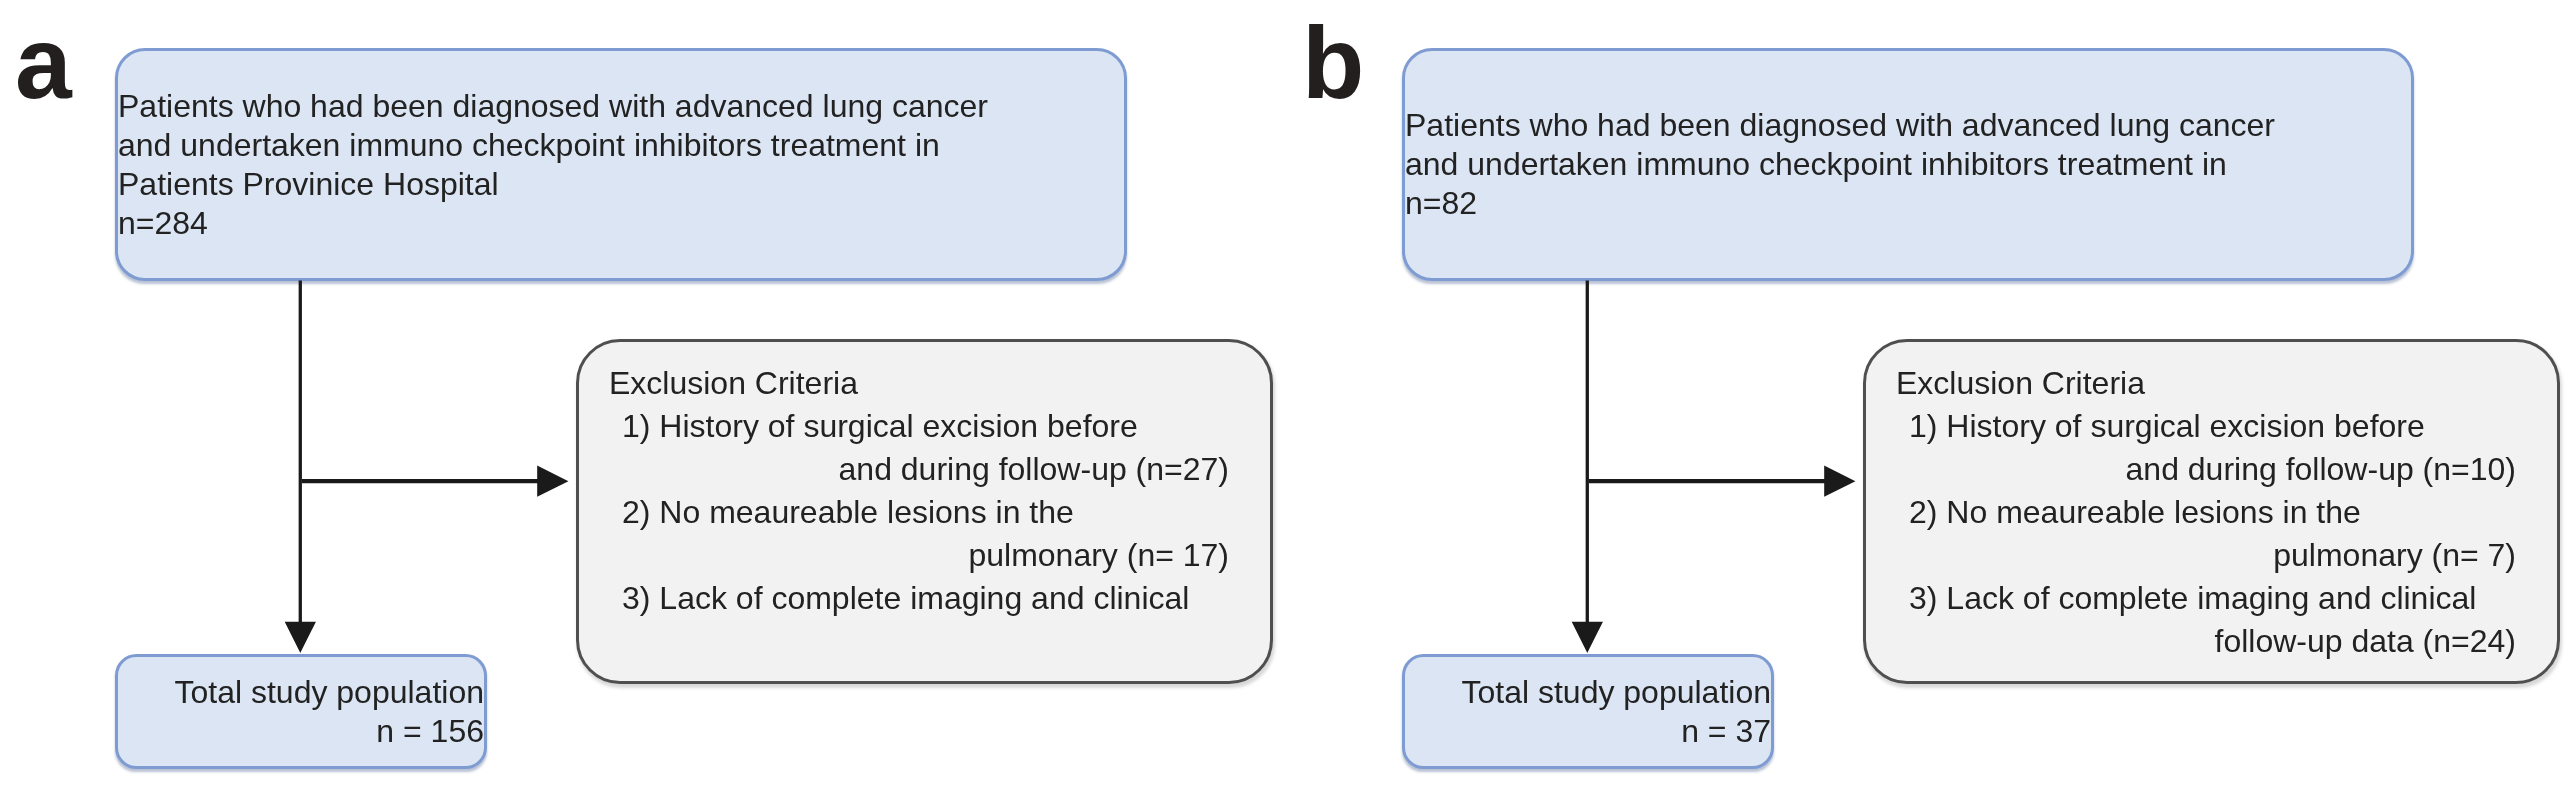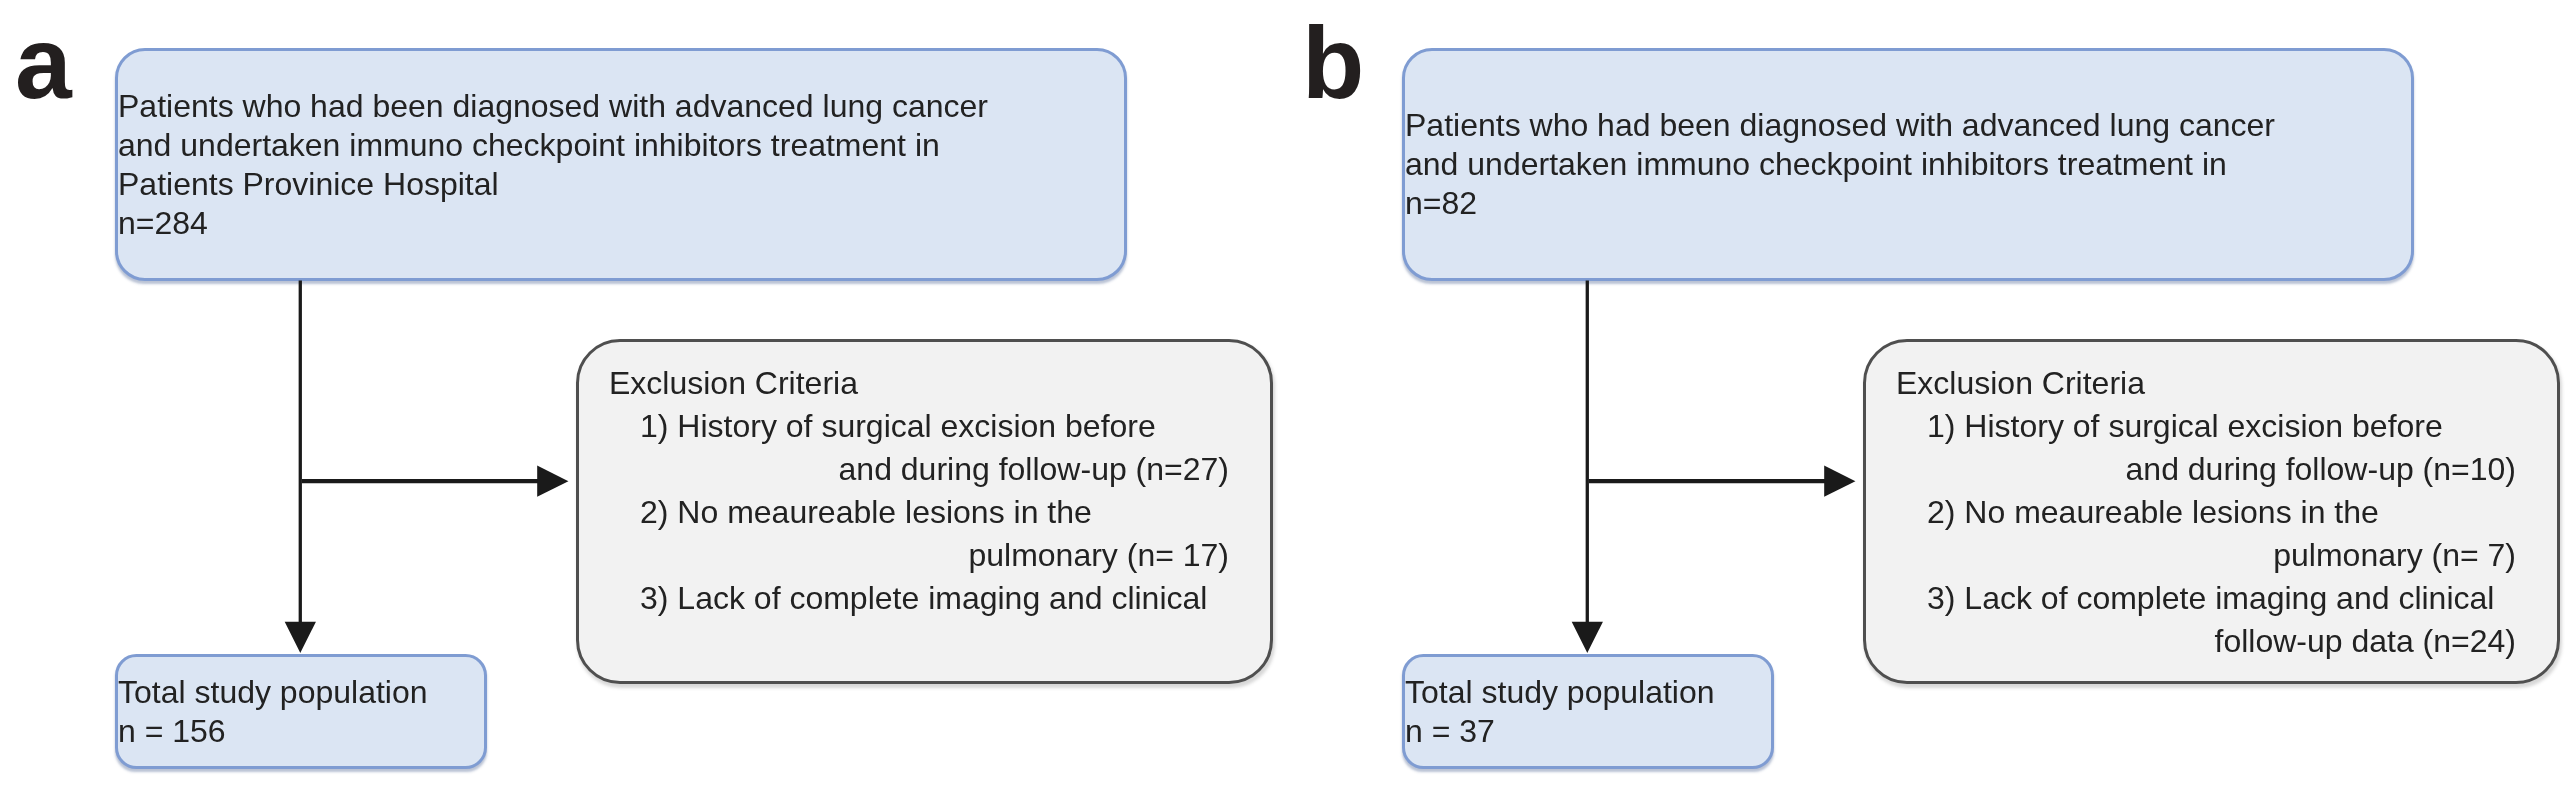--- a/index.html
+++ b/index.html
@@ -29,35 +29,35 @@
     display:flex;flex-direction:column;justify-content:center;align-items:flex-start;
     text-align:center;
     font-size:32px;line-height:39px;
     box-shadow:0 3.3px 2.5px -0.8px rgba(100,120,160,0.45);
   }
   .total-box{
     position:absolute;left:115px;top:654px;width:372px;height:115px;
     background:var(--box-blue-fill);
     border:3.3px solid var(--box-blue-border);
     border-radius:21.4px;
-    display:flex;flex-direction:column;justify-content:center;align-items:flex-start;
+    display:flex;flex-direction:column;justify-content:center;align-items:flex-end;
     text-align:center;
     font-size:32px;line-height:39px;
     box-shadow:0 3.3px 2.5px -0.8px rgba(100,120,160,0.45);
   }
   .exclusion-box{
     position:absolute;left:576px;top:339px;width:697px;height:345px;
     background:var(--box-gray-fill);
     border:3.3px solid var(--box-gray-border);
     border-radius:44px;
     padding:20px 41px 20px 30px;
     font-size:32px;line-height:43px;
     box-shadow:1.6px 3.3px 3.3px rgba(60,60,60,0.2);
   }
-  .excl-items{margin-left:31px;}
+  .excl-items{margin-left:13px;}
   .excl-line2{padding-left:39px;text-align:right;}
   .connector{position:absolute;left:0;top:0;width:1289px;height:797px;pointer-events:none;}
   .connector line{stroke:var(--arrow);}
   .connector polygon{fill:var(--arrow);stroke:none;}
 </style>
 </head>
 <body>
 
 <div id="canvas">
 

